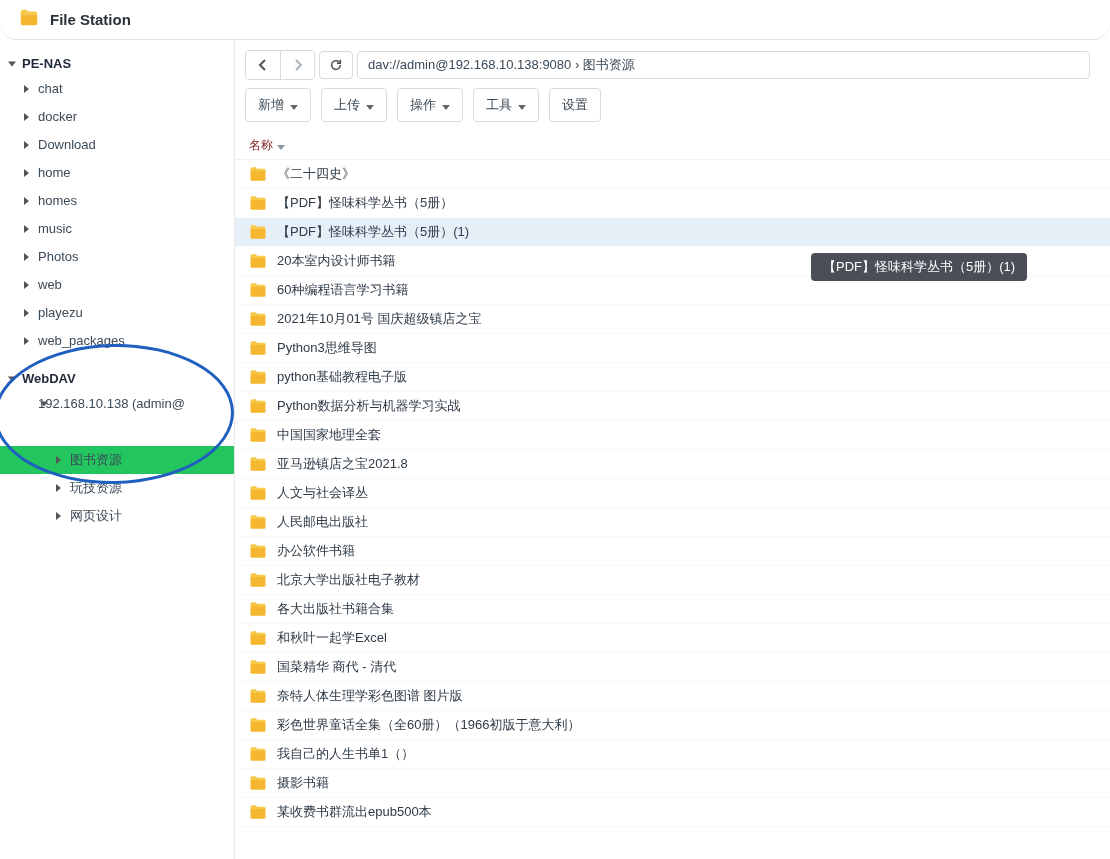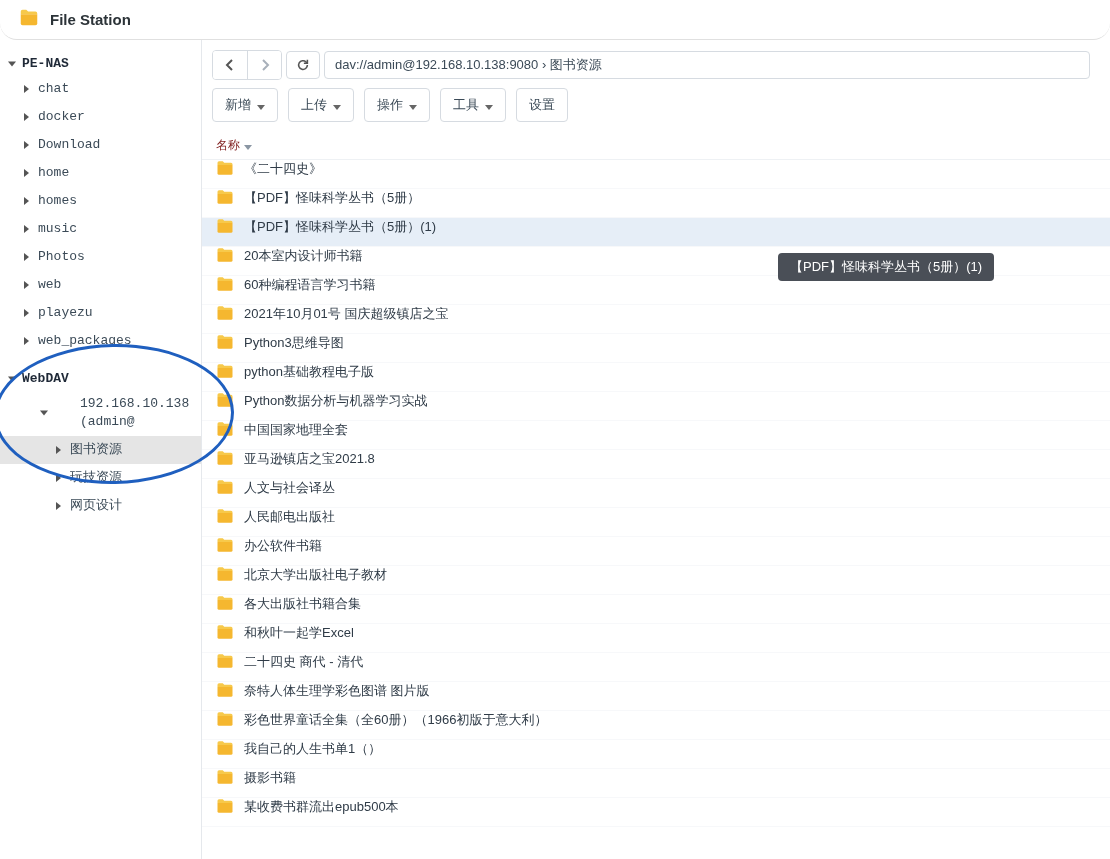--- a/index.html
+++ b/index.html
@@ -29,25 +29,24 @@
     font-size: 15px;
     color: #2c3338;
   }
 
   
   .main {
     display: flex;
     height: calc(100% - 40px);
   }
   .sidebar {
-    width: 202px;
+    width: 235px;
     border-right: 1px solid #e5e8ec;
     padding-top: 12px;
     position: relative;
-    font-family: Liberation Mono, monospace;
   }
   .content {
     flex: 1;
     display: flex;
     flex-direction: column;
     background: #fff;
     position: relative;
   }
 
   
@@ -81,23 +80,24 @@
   .tree-list { list-style: none; }
   .tree-item {
     position: relative;
     padding: 5px 0 5px 38px;
     line-height: 18px;
     color: #3b4a57;
     cursor: pointer;
   }
   .tree-item.has-children::before { left: 24px; }
   .tree-item.selected {
-    background: #e5e5e5;
-  }
-  .tree-item.lvl2 { padding-left: 80px; }
+    background: #22c55e;
+    margin-top: 28px;
+  }
+  .tree-item.lvl2 { padding-left: 38px; }
   .tree-item.lvl2.has-children::before { left: 40px; }
   .tree-item.lvl3 { padding-left: 70px; }
   .tree-item.lvl3.has-children::before { left: 56px; }
 
   .tree-section + .tree-section { margin-top: 12px; }
 
   
   .anno-ellipse {
     position: absolute;
     border: 3px solid #1f5fbf;
@@ -205,20 +205,21 @@
     width: 0; height: 0;
     border-left: 4px solid transparent;
     border-right: 4px solid transparent;
     border-top: 5px solid #8a96a3;
   }
 
   
   .file-list { overflow: auto; flex: 1; }
   .file-row {
     display: flex;
+    align-items: center;
     height: 29px;
     padding-left: 14px;
     gap: 10px;
     color: #2f3b47;
     cursor: pointer;
     border-bottom: 1px solid #f7f8fa;
   }
   .file-row.selected { background: #e6eef7; }
   .folder-icon svg { display: block; }
 
@@ -504,21 +505,21 @@
           </span>
           <span>和秋叶一起学Excel</span>
         </div>
         <div class="file-row">
           <span class="folder-icon">
             <svg width="18" height="16" viewBox="0 0 24 20">
               <path d="M2 3a2 2 0 0 1 2-2h5l2 2h9a2 2 0 0 1 2 2v1H2V3z" fill="#f7c94b"></path>
               <path d="M2 6h20v11a2 2 0 0 1-2 2H4a2 2 0 0 1-2-2V6z" fill="#f5b72f"></path>
             </svg>
           </span>
-          <span>二十四史 商代 - 清代</span>
+          <span>国菜精华 商代 - 清代</span>
         </div>
         <div class="file-row">
           <span class="folder-icon">
             <svg width="18" height="16" viewBox="0 0 24 20">
               <path d="M2 3a2 2 0 0 1 2-2h5l2 2h9a2 2 0 0 1 2 2v1H2V3z" fill="#f7c94b"></path>
               <path d="M2 6h20v11a2 2 0 0 1-2 2H4a2 2 0 0 1-2-2V6z" fill="#f5b72f"></path>
             </svg>
           </span>
           <span>奈特人体生理学彩色图谱 图片版</span>
         </div>

